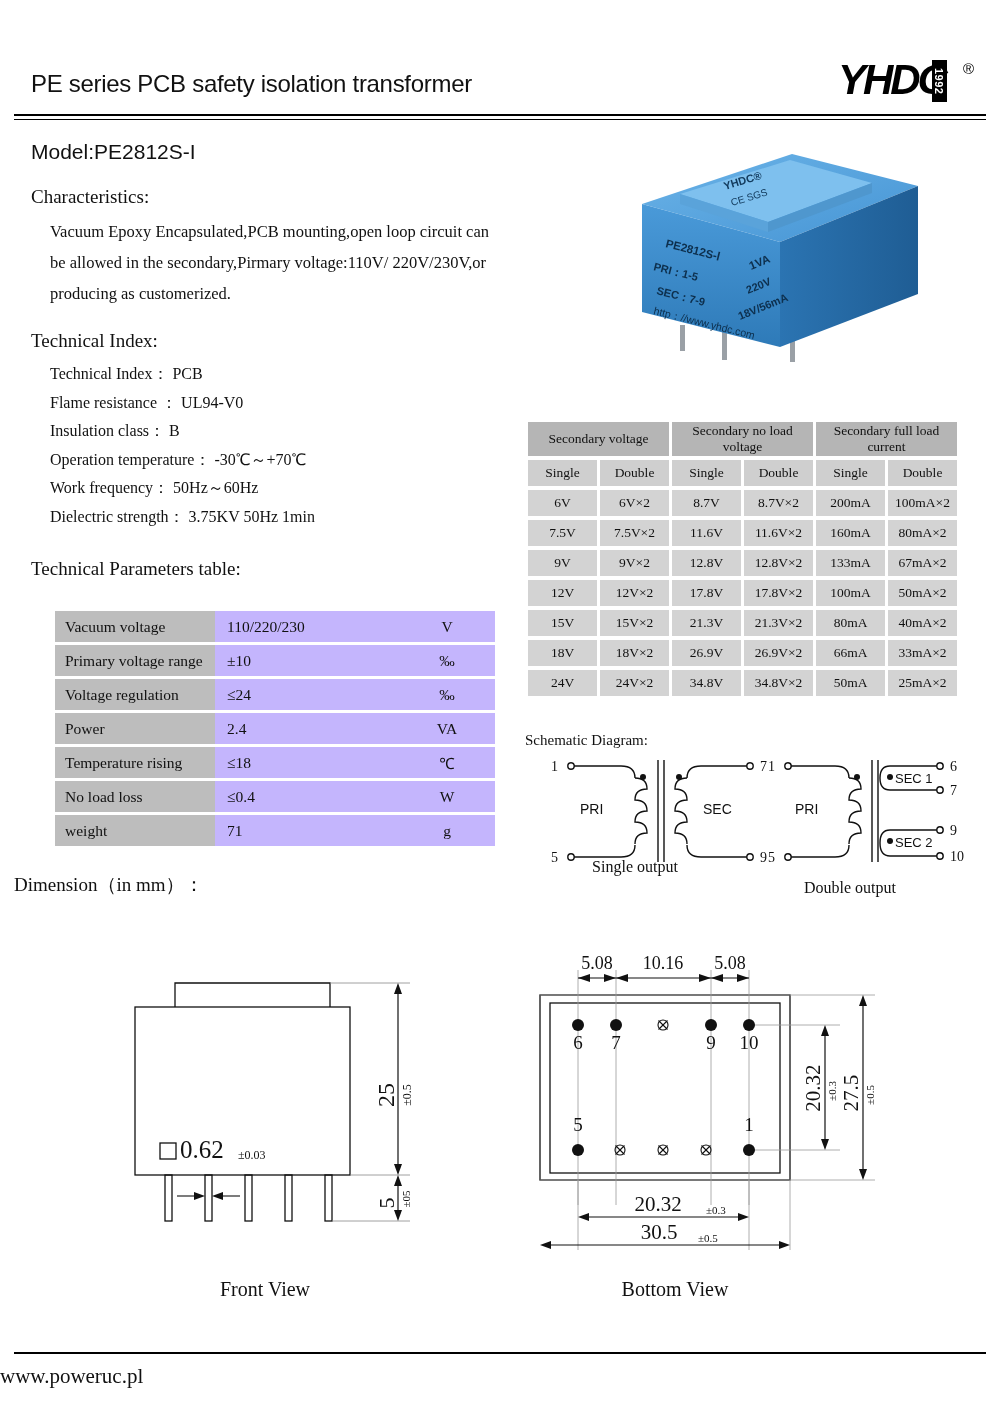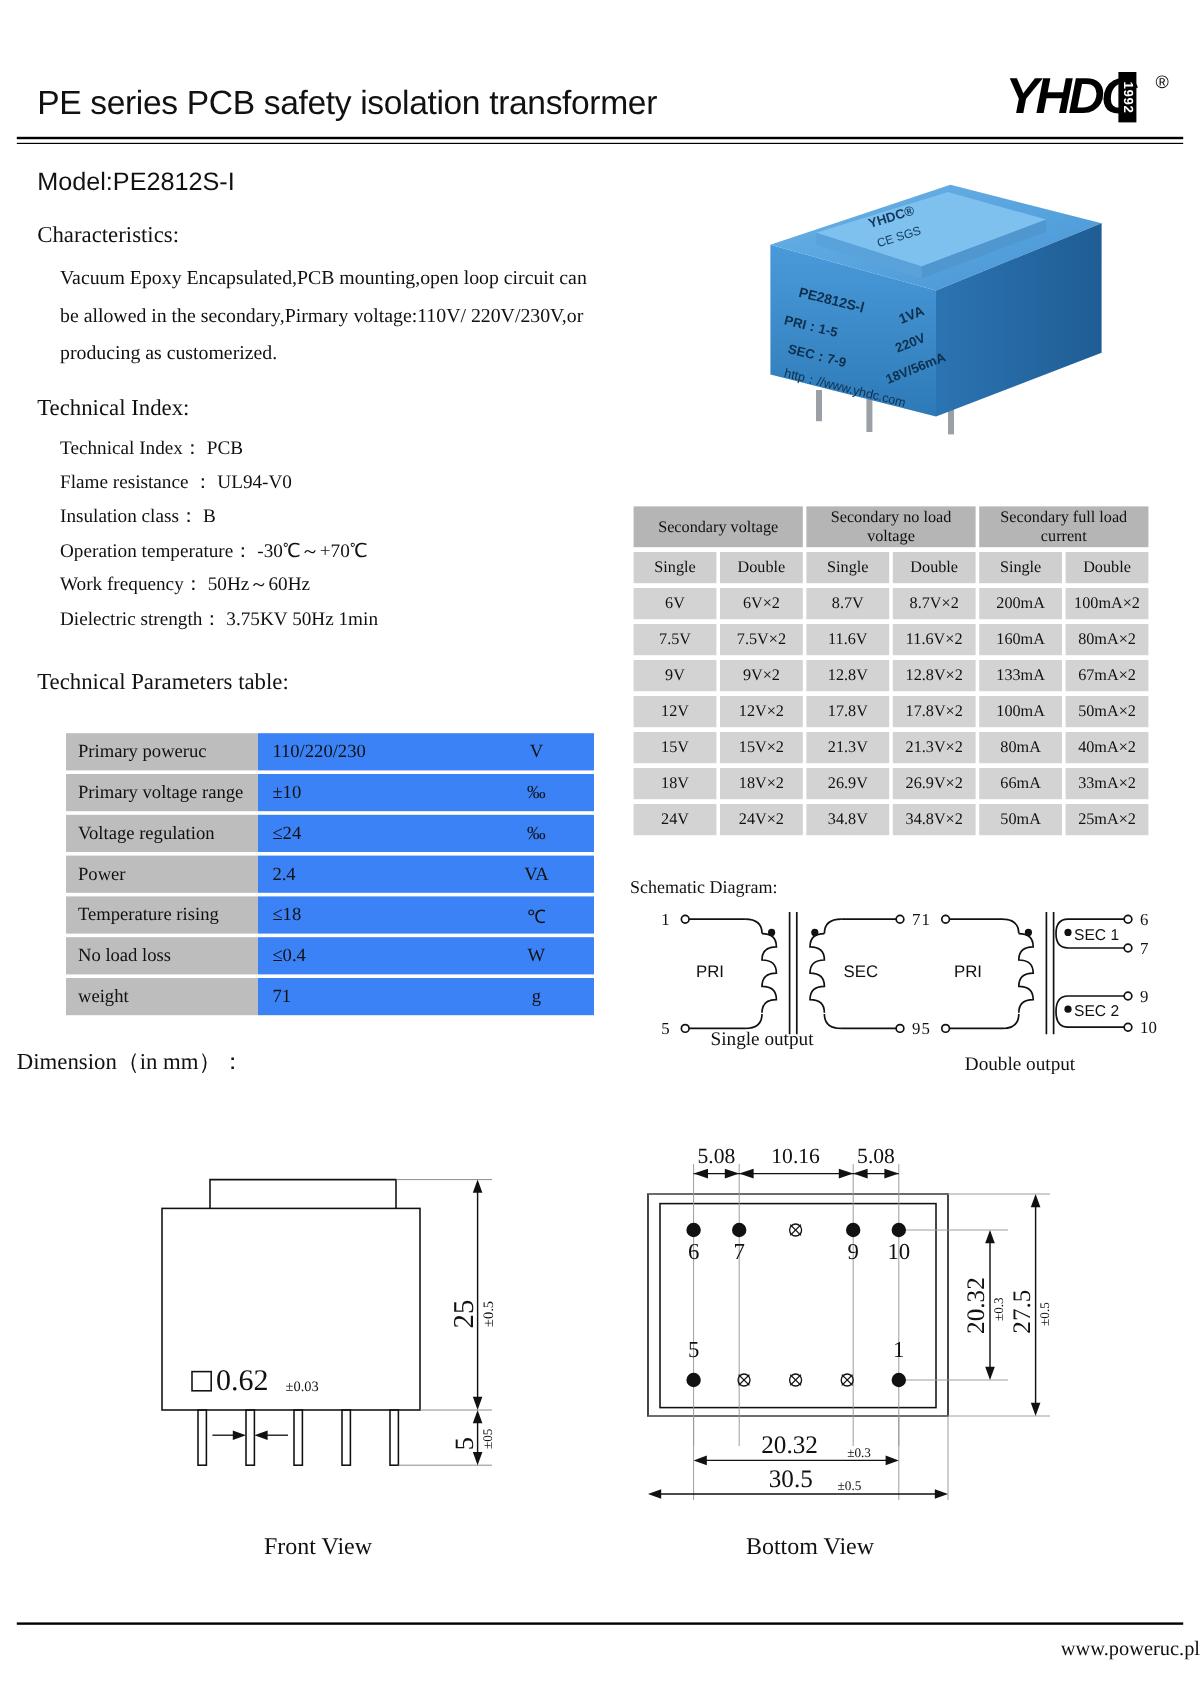--- a/index.html
+++ b/index.html
@@ -13,21 +13,21 @@
     overflow:hidden;
   }
 
   
   .page-header{
     position:absolute; left:0; top:0; width:1000px; height:124px;
   }
   .page-title{
     position:absolute; left:31px; top:70px;
     font-family:"Liberation Sans", sans-serif;
-    font-size:28px; font-weight:400; letter-spacing:-0.3px;
+    font-size:24px; font-weight:400; letter-spacing:-0.3px;
     color:#111; white-space:nowrap;
   }
   .logo-wrap{
     position:absolute; right:26px; top:58px;
     display:flex; align-items:flex-start;
   }
   .logo-mark{ position:relative; height:46px; }
   .logo-txt{
     font-family:"Liberation Sans", sans-serif;
     font-size:42px; font-weight:700; font-style:italic;
@@ -81,21 +81,21 @@
   .param-table{
     position:absolute; left:55px; top:608px;
     width:440px; border-collapse:separate; border-spacing:0 3px;
   }
   .param-table td{
     height:31px; font-size:15.5px; color:#111; padding:0 10px;
     vertical-align:middle;
   }
   .param-label{ background:#bdbdbd; width:160px; }
   .param-pair{ padding:0 !important; }
-  .pv-inner{ display:flex; background:#3b82f6; height:31px; align-items:center; }
+  .pv-inner{ display:flex; background:#c4b5fd; height:31px; align-items:center; }
   .pv-value{ flex:1; padding-left:12px; }
   .pv-unit{ width:96px; text-align:center; }
 
   
   .photo{
     position:absolute; left:620px; top:142px; width:340px; height:245px;
   }
 
   
   .sec-table{
@@ -130,21 +130,21 @@
   }
   .cap-front{ left:175px; top:1278px; width:180px; }
   .cap-bottom{ left:585px; top:1278px; width:180px; }
 
   
   .foot-rule{
     position:absolute; left:14px; top:1352px; width:972px; height:2px; background:#000;
   }
   .foot-url{
     position:absolute; left:0; top:1364px; width:1000px;
-    text-align:right; font-size:17px; color:#111;
+    text-align:left; font-size:21px; color:#111;
   }
   svg text{ font-family:"Liberation Serif", serif; }
   .svg-sans{ font-family:"Liberation Sans", sans-serif; }
 </style>
 </head>
 <body>
 
 <div class="page-header">
   <div class="page-title">PE series PCB safety isolation transformer</div>
   <div class="logo-wrap">
@@ -170,21 +170,21 @@
   <div>Insulation class： B</div>
   <div>Operation temperature： -30℃～+70℃</div>
   <div>Work frequency： 50Hz～60Hz</div>
   <div>Dielectric strength： 3.75KV 50Hz 1min</div>
 </div>
 
 <div class="sec-head tp-head">Technical Parameters table:</div>
 <table class="param-table">
   <tbody id="param-body">
       <tr>
-        <td class="param-label">Primary poweruc</td>
+        <td class="param-label">Vacuum voltage</td>
         <td class="param-pair" colspan="2">
           <div class="pv-inner">
             <span class="pv-value">110/220/230</span>
             <span class="pv-unit">V</span>
           </div>
         </td>
       </tr>
       <tr>
         <td class="param-label">Primary voltage range</td>
         <td class="param-pair" colspan="2">

